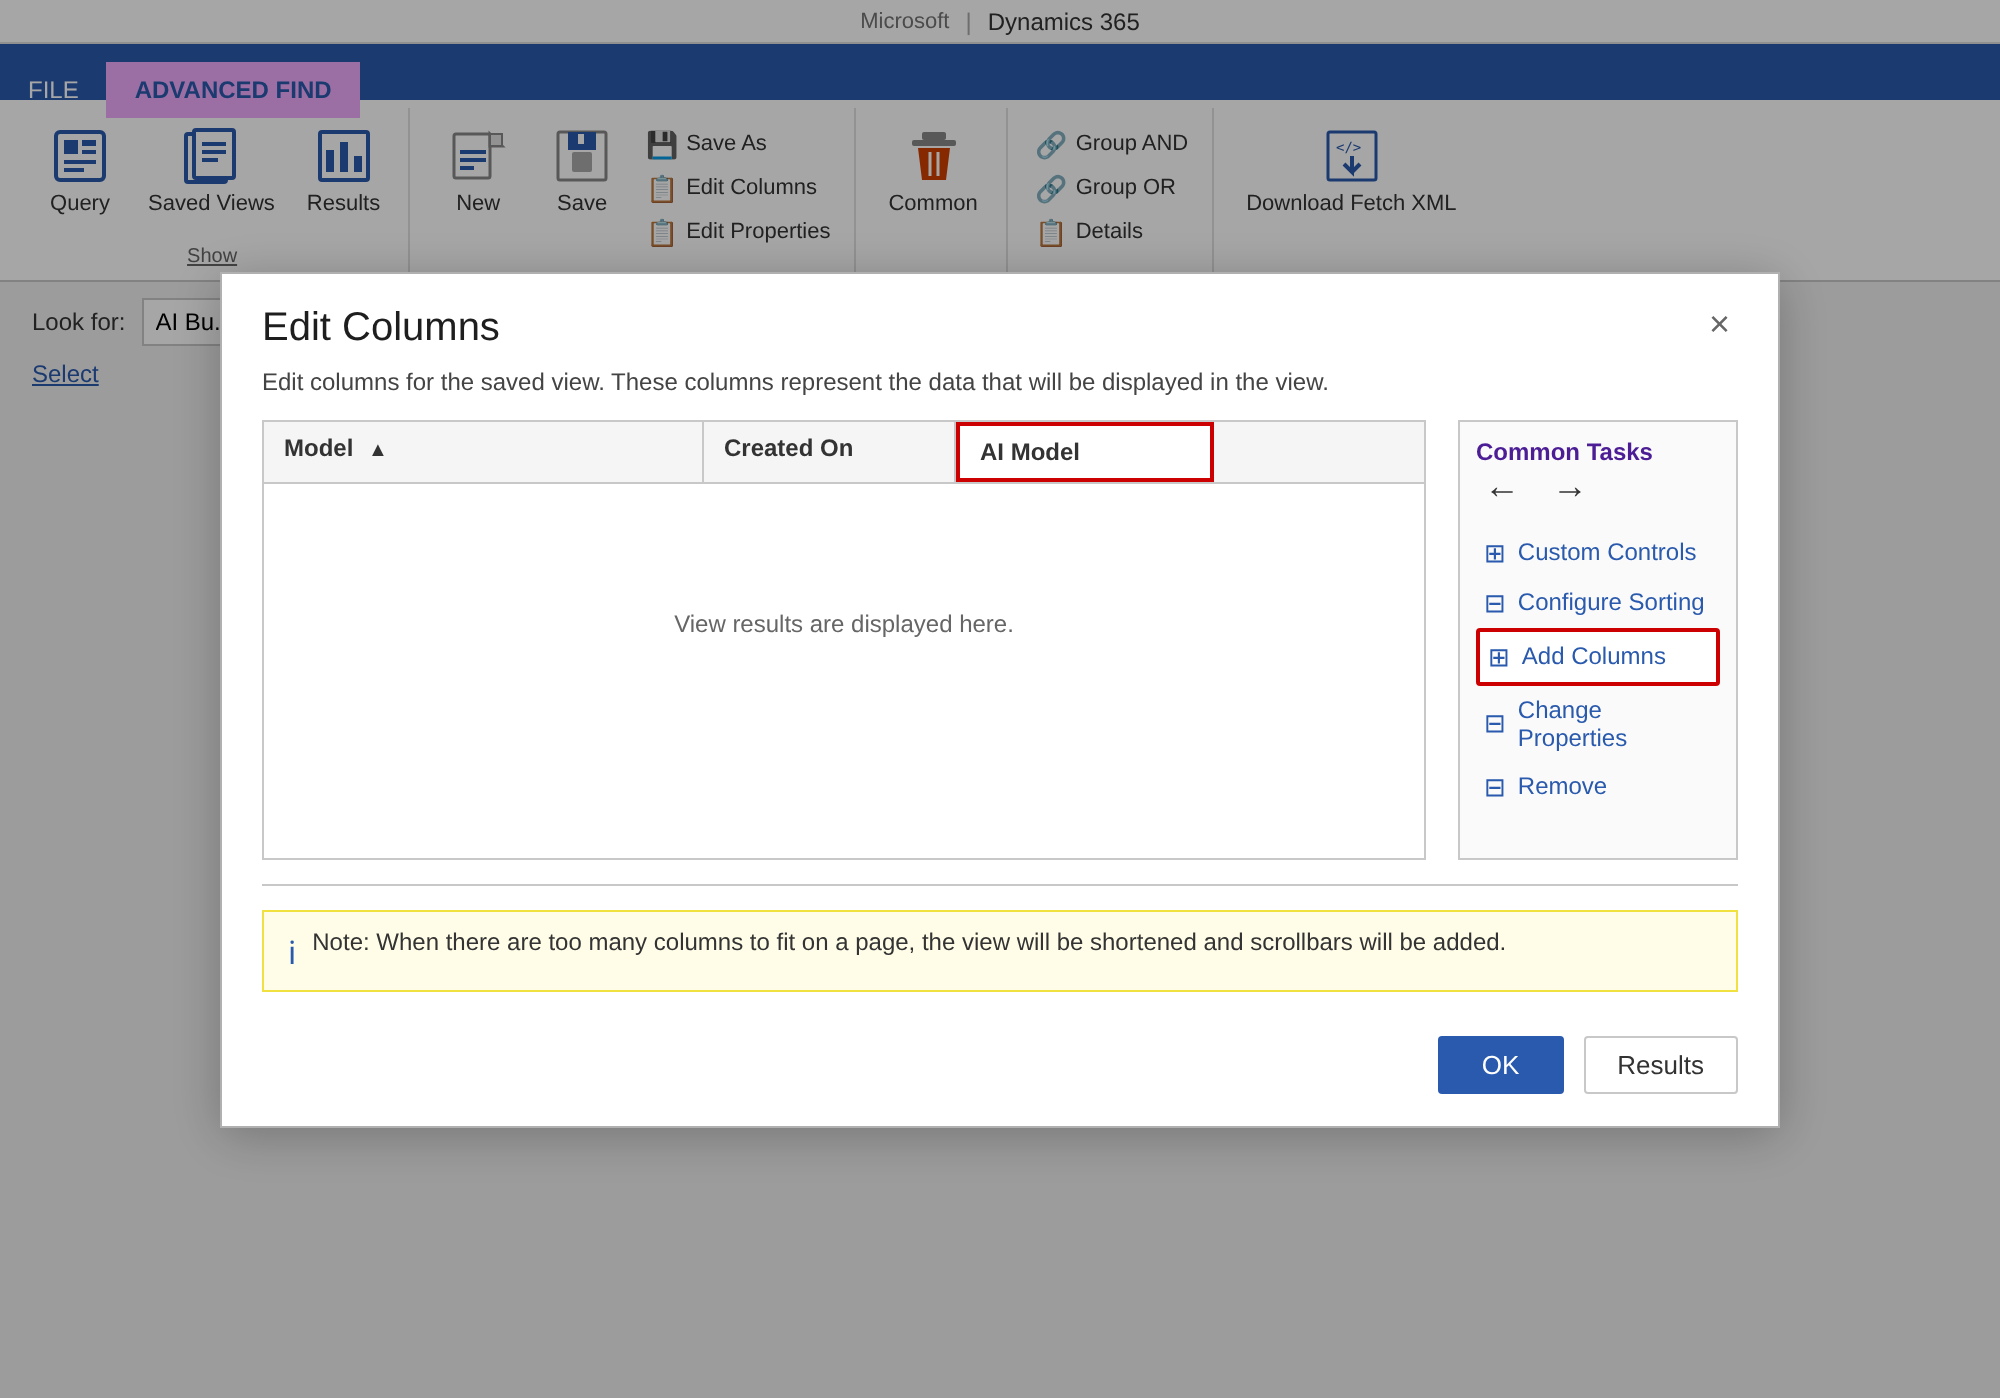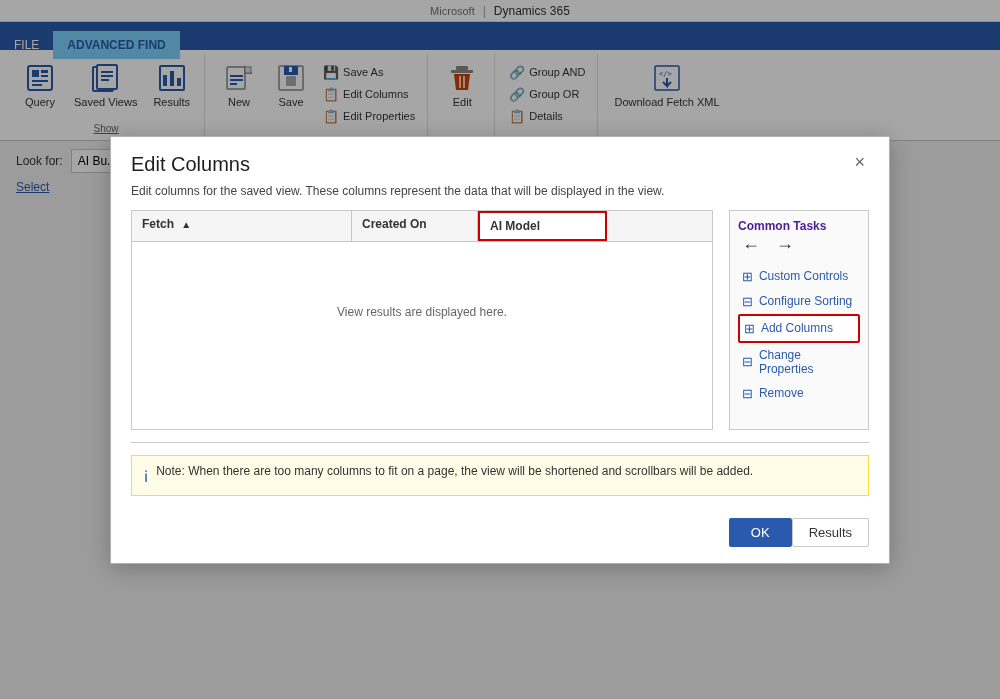--- a/index.html
+++ b/index.html
@@ -52,21 +52,21 @@
       padding: 4px 14px;
       font-size: 12px;
       color: #fff;
       cursor: pointer;
       height: 100%;
       display: flex;
       align-items: center;
       margin-top: 18px;
     }
     .ribbon-tab.active {
-      background: #7dd3fc;
+      background: #f0abfc;
       color: #2a5aad;
       font-weight: 600;
     }
     .ribbon-content {
       display: flex;
       align-items: stretch;
       padding: 4px 8px;
       gap: 2px;
       min-height: 90px;
     }
@@ -344,21 +344,21 @@
       font-size: 16px;
       flex-shrink: 0;
       margin-top: 1px;
     }
 
     
     .dialog-footer {
       padding: 8px 20px 16px 20px;
       display: flex;
       justify-content: flex-end;
-      gap: 0;
+      gap: 10px;
     }
     .btn-primary {
       background: #2a5aad;
       color: #fff;
       border: none;
       padding: 6px 22px;
       font-size: 13px;
       cursor: pointer;
       border-radius: 2px;
     }
@@ -492,21 +492,21 @@
         <div class="ribbon-btn">
           <div class="btn-icon icon-orange">
             <svg width="32" height="32" viewBox="0 0 32 32">
                 <rect x="10" y="4" width="12" height="4" rx="1" fill="#888"></rect>
                 <rect x="5" y="8" width="22" height="3" rx="1" fill="#888"></rect>
                 <path d="M8 12 L10 28 L22 28 L24 12 Z" fill="#d04000"></path>
                 <line x1="14" y1="14" x2="14" y2="26" stroke="#fff" stroke-width="1.5"></line>
                 <line x1="18" y1="14" x2="18" y2="26" stroke="#fff" stroke-width="1.5"></line>
               </svg>
           </div>
-          <span class="btn-label">Edit</span>
+          <span class="btn-label">Common</span>
         </div>
       </div>
     </div>
 
     <div class="ribbon-group">
       <div class="ribbon-group-items">
         <div class="ribbon-small-group">
           <div class="ribbon-btn-small">
             <span class="ribbon-icon-sq icon-blue">🔗</span>
             <span>Group AND</span>
@@ -562,21 +562,21 @@
       <span class="dialog-close">×</span>
     </div>
     <div class="dialog-subtitle">Edit columns for the saved view. These columns represent the data that will be displayed in the view.</div>
 
     <div class="dialog-body">
       <div class="columns-area">
 
         <div class="columns-table-wrap">
           <div class="columns-header">
             <div class="col-header col-name">
-              <span>Fetch</span>
+              <span>Model</span>
               <span class="sort-arrow">▲</span>
             </div>
             <div class="col-header col-created">
               <span>Created On</span>
             </div>
             <div class="col-header col-ai ai-model">
               <span>AI Model</span>
             </div>
             <div style="flex:1;"></div>
           </div>

